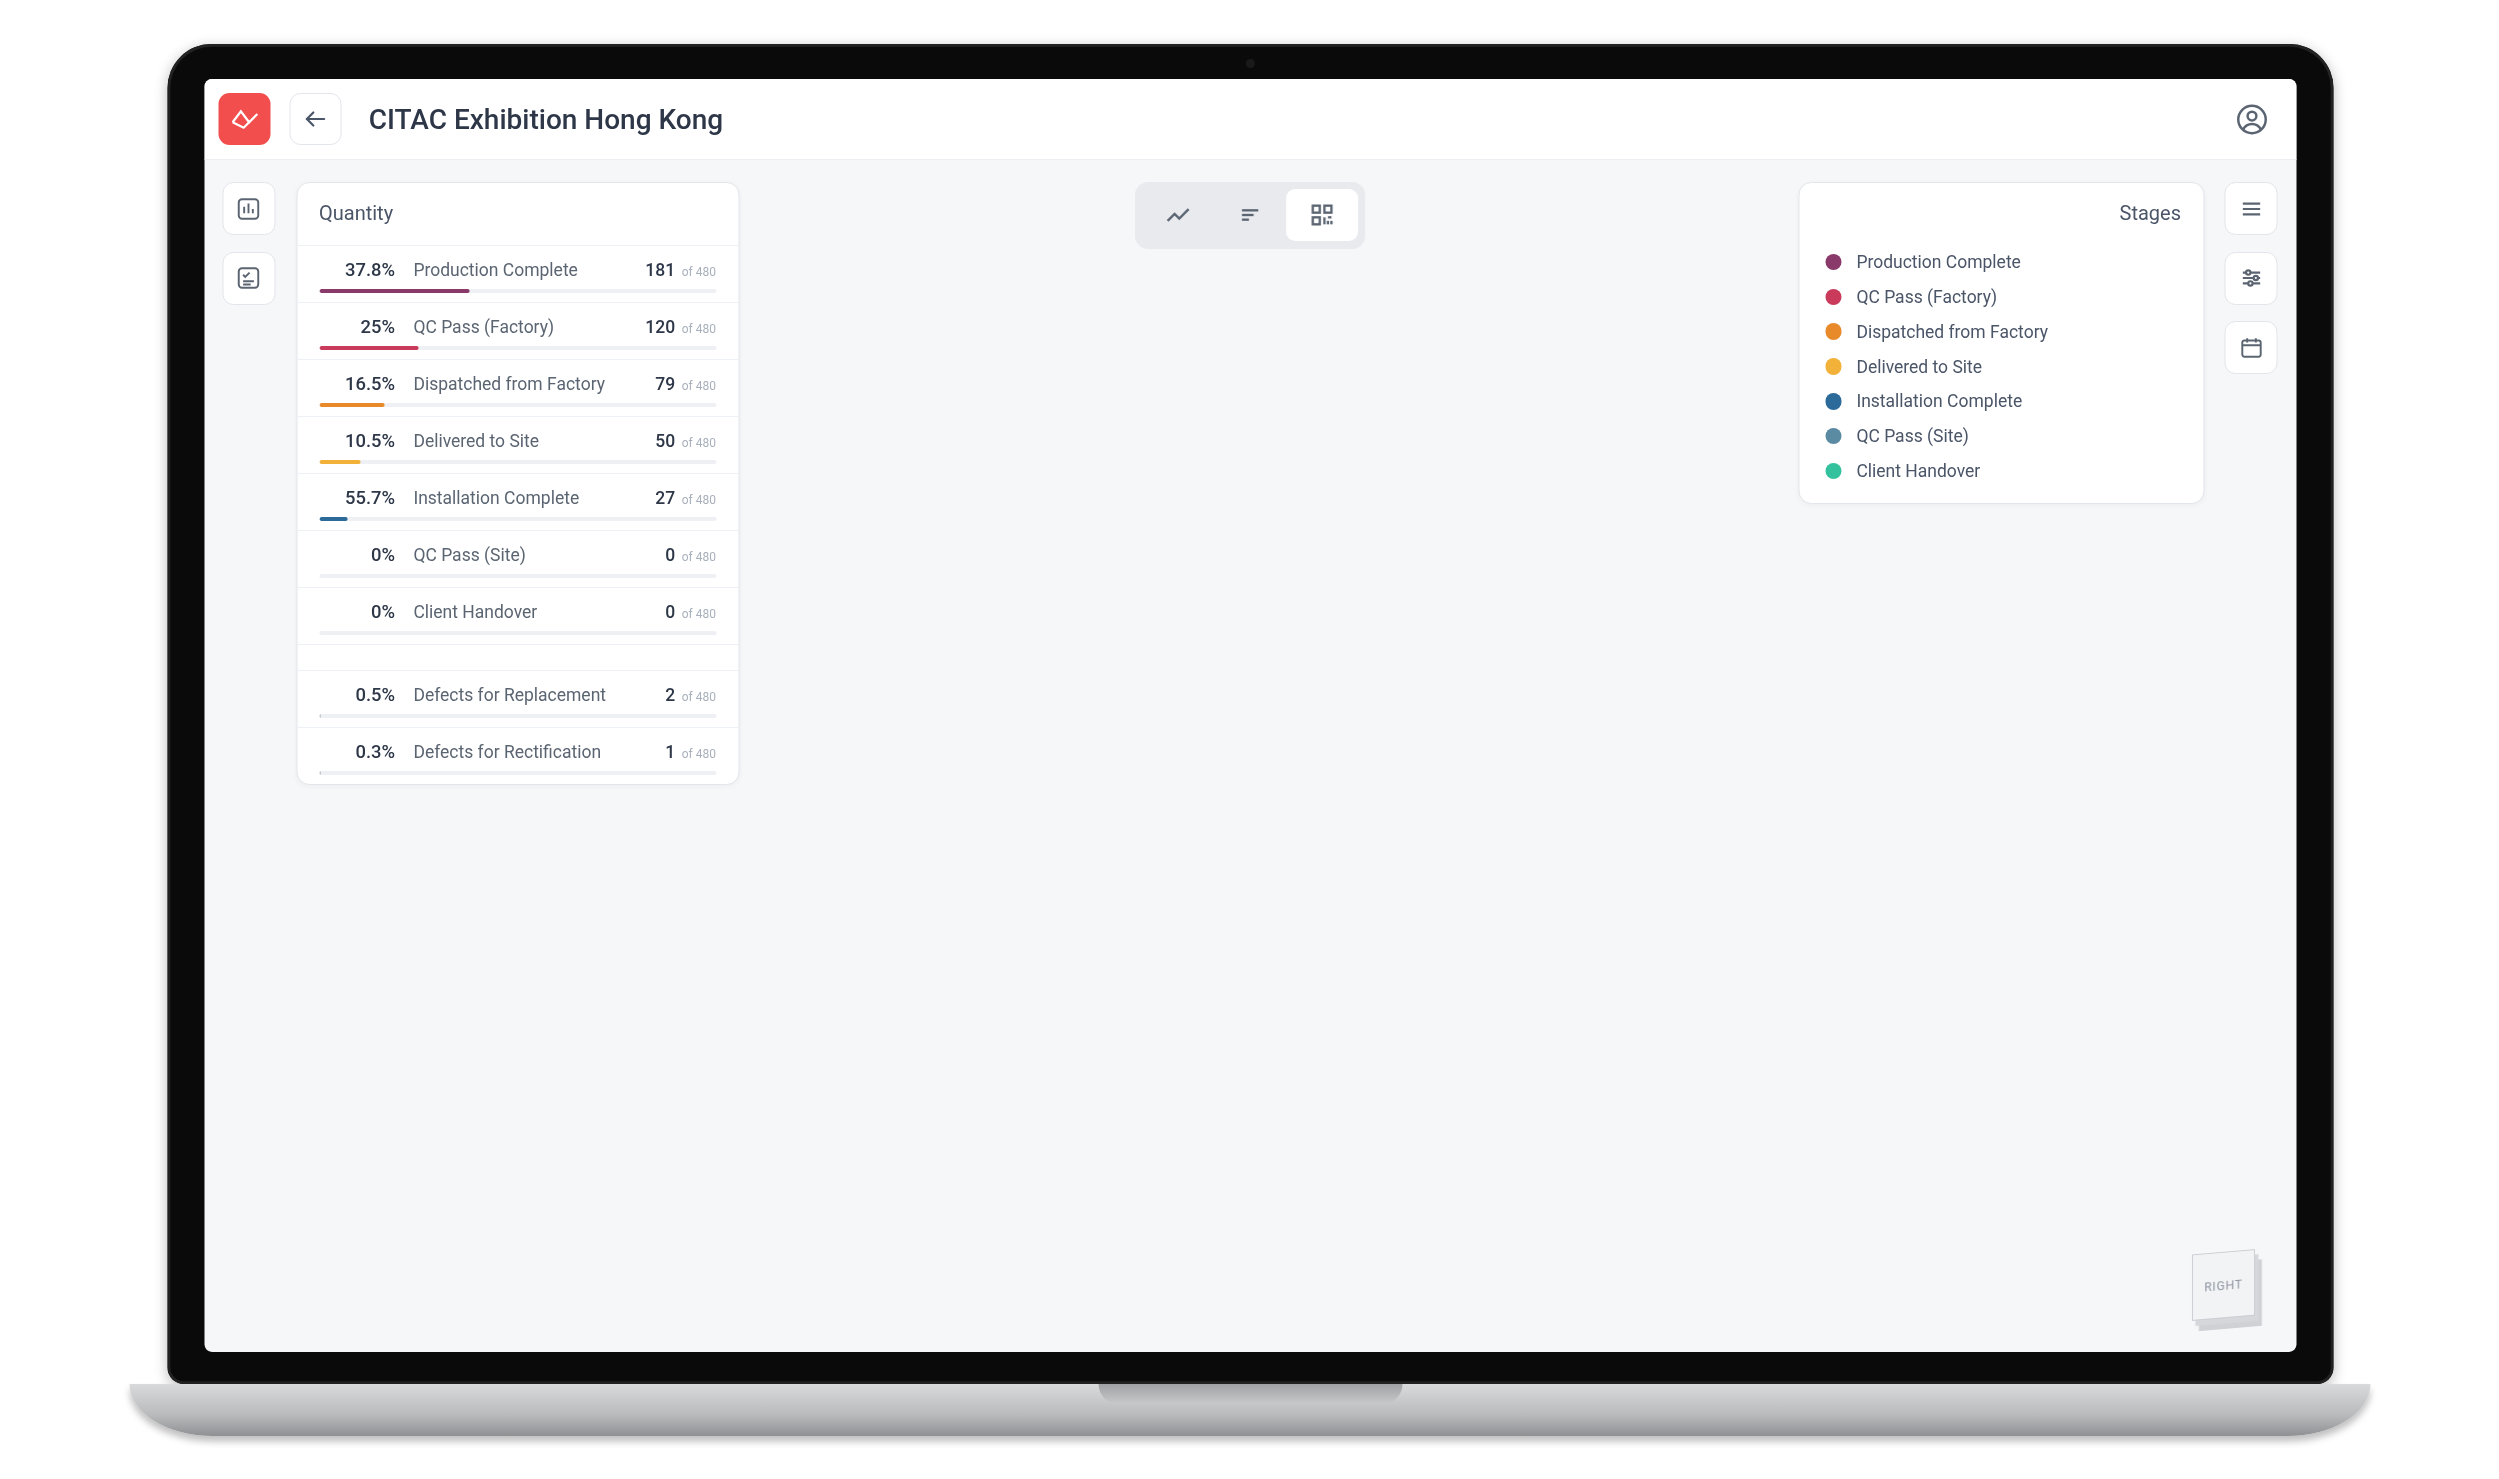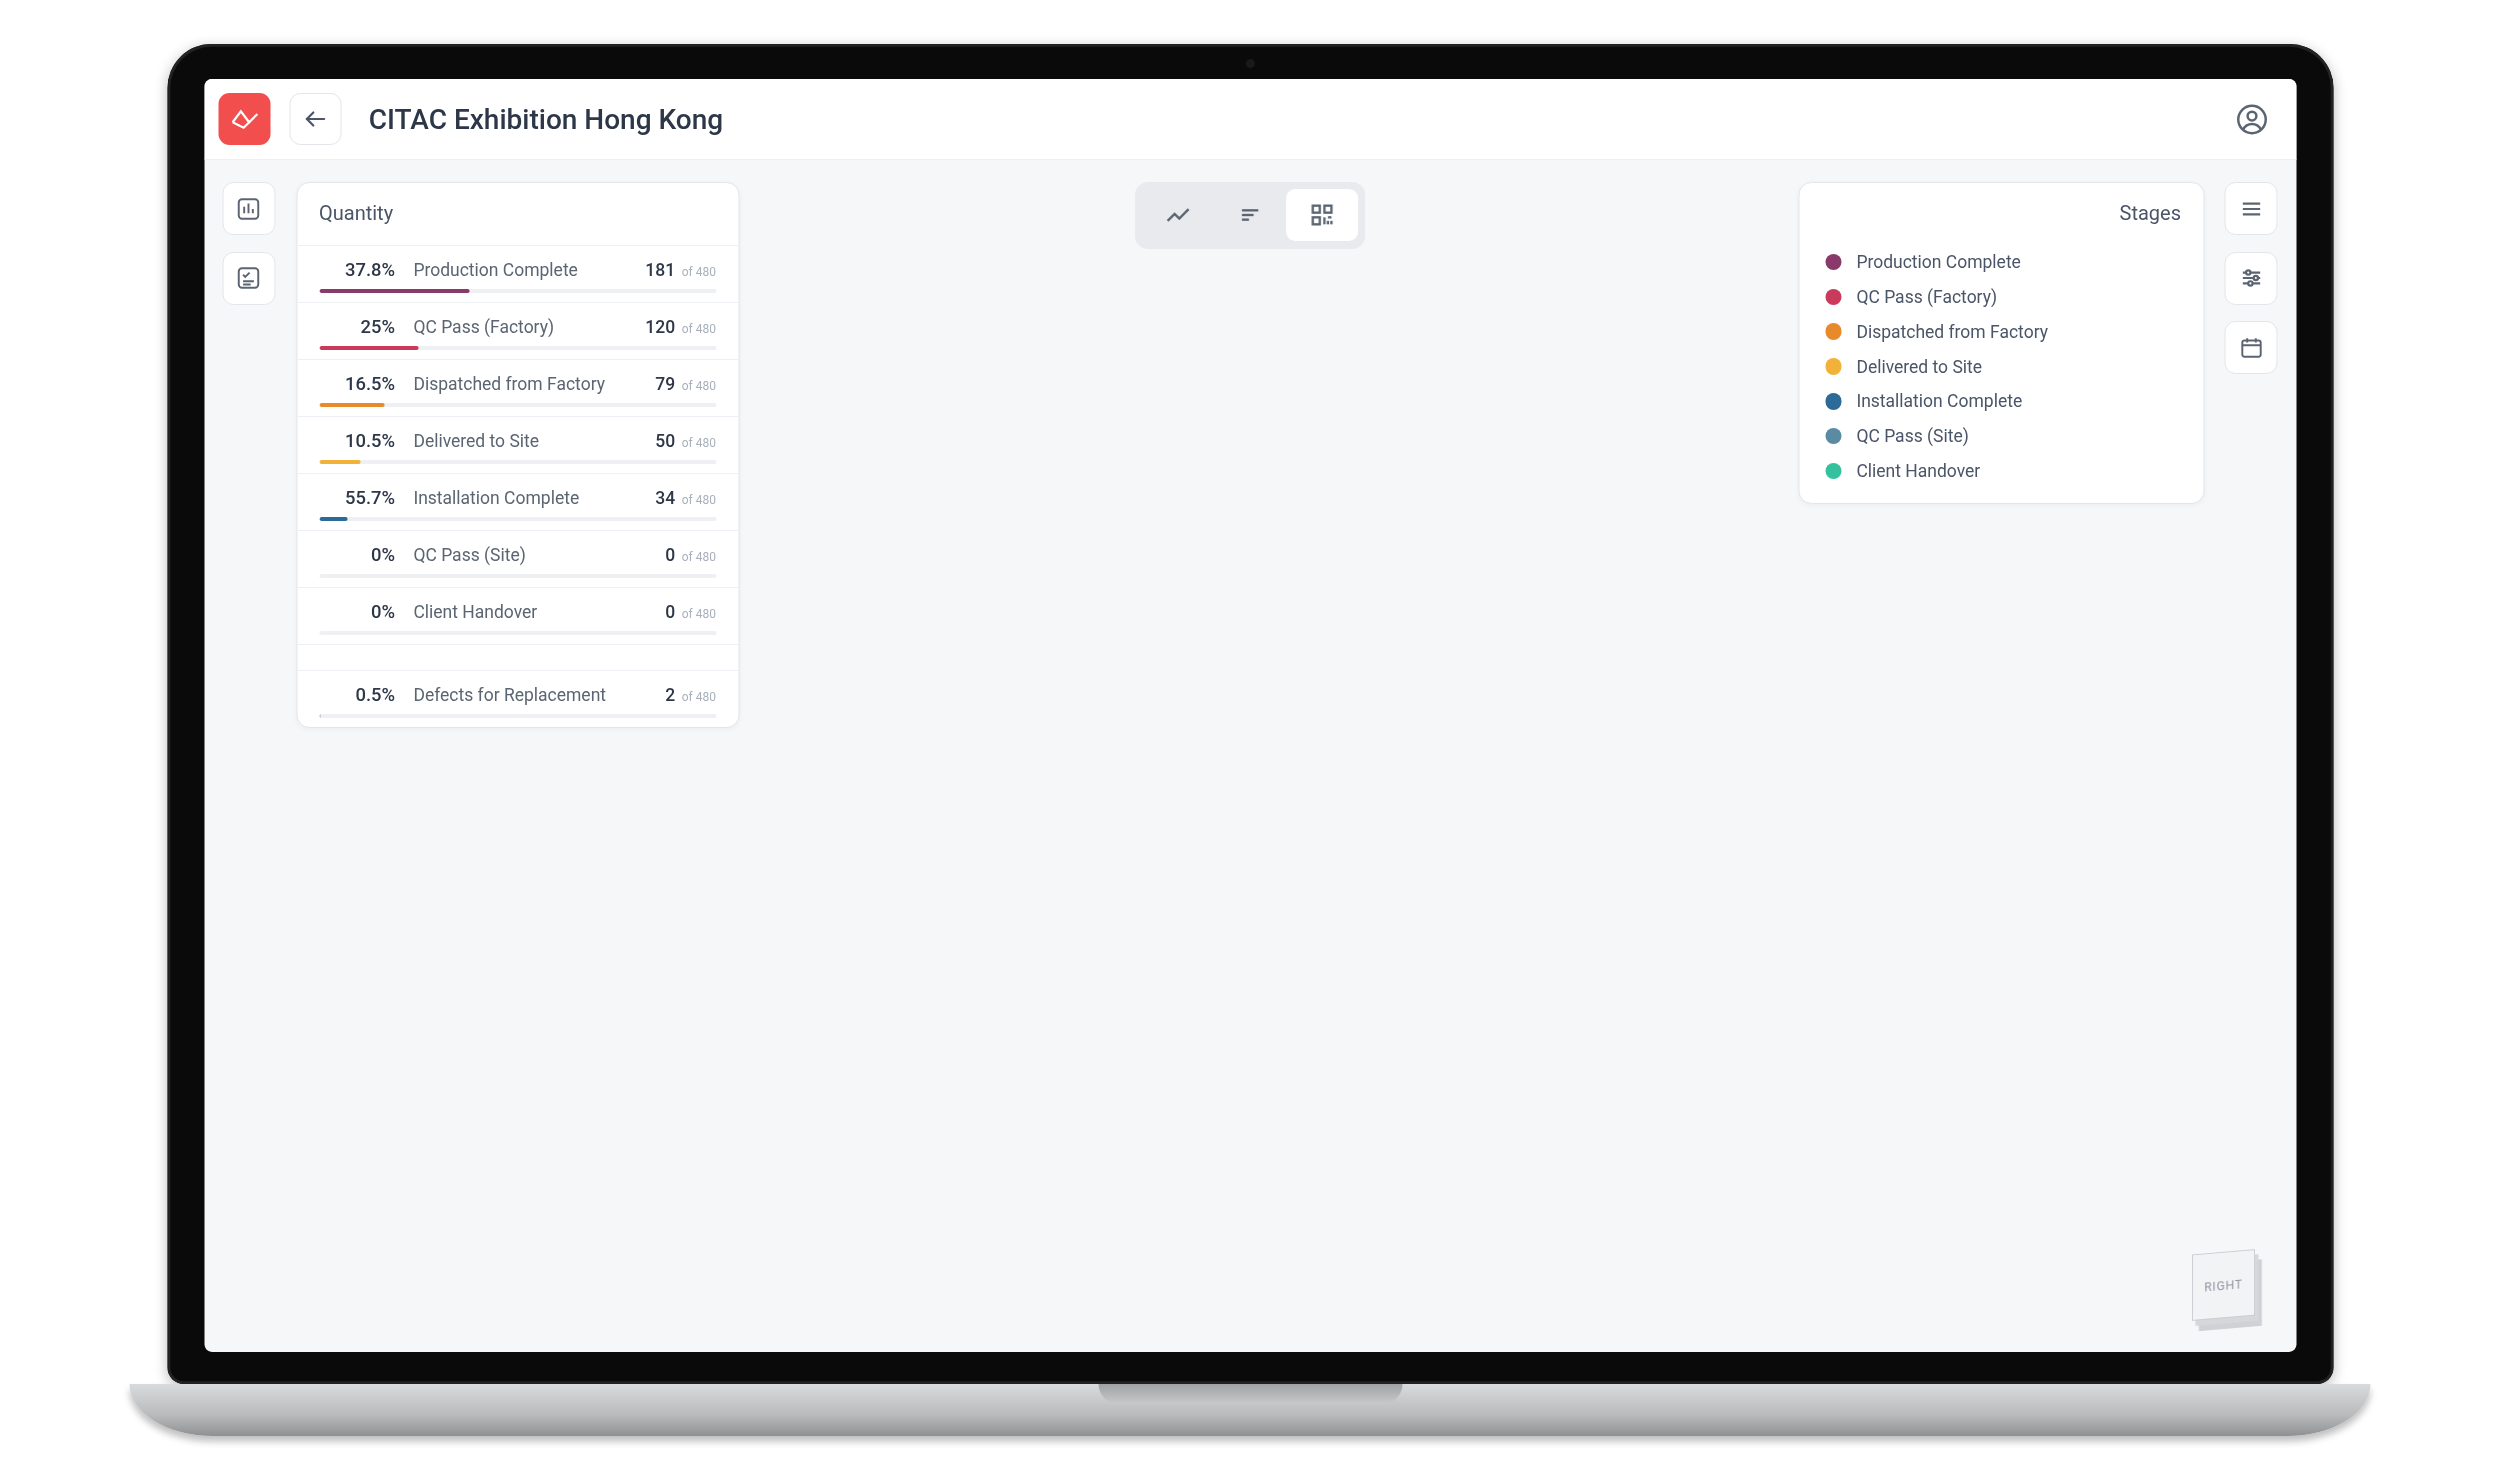--- a/index.html
+++ b/index.html
@@ -547,21 +547,21 @@
                   <span><span class="metric-count">50</span><span class="metric-total"> of 480</span></span>
                 </div>
                 <div class="metric-bar">
                   <div class="metric-bar-fill" style="width:10.5%;background:#f2b23a"></div>
                 </div>
               </div>
               <div class="metric-row">
                 <div class="metric-top">
                   <span class="metric-pct">55.7%</span>
                   <span class="metric-label">Installation Complete</span>
-                  <span><span class="metric-count">34</span><span class="metric-total"> of 480</span></span>
+                  <span><span class="metric-count">27</span><span class="metric-total"> of 480</span></span>
                 </div>
                 <div class="metric-bar">
                   <div class="metric-bar-fill" style="width:7.1%;background:#2c6a99"></div>
                 </div>
               </div>
               <div class="metric-row">
                 <div class="metric-top">
                   <span class="metric-pct">0%</span>
                   <span class="metric-label">QC Pass (Site)</span>
                   <span><span class="metric-count">0</span><span class="metric-total"> of 480</span></span>
@@ -584,20 +584,30 @@
           <div class="metric-gap"></div>
           <div id="defects-container">
               <div class="metric-row">
                 <div class="metric-top">
                   <span class="metric-pct">0.5%</span>
                   <span class="metric-label">Defects for Replacement</span>
                   <span><span class="metric-count">2</span><span class="metric-total"> of 480</span></span>
                 </div>
                 <div class="metric-bar">
                   <div class="metric-bar-fill" style="width:0.5%;background:#9aa2af"></div>
+                </div>
+              </div>
+              <div class="metric-row">
+                <div class="metric-top">
+                  <span class="metric-pct">0.3%</span>
+                  <span class="metric-label">Defects for Rectification</span>
+                  <span><span class="metric-count">1</span><span class="metric-total"> of 480</span></span>
+                </div>
+                <div class="metric-bar">
+                  <div class="metric-bar-fill" style="width:0.3%;background:#9aa2af"></div>
                 </div>
               </div>
             </div>
         </div>
 
         <div class="panel-right">
           <div class="panel-header">Stages</div>
           <div id="stages-container">
               <div class="stage-row">
                 <span class="stage-swatch" style="background:#8a3a6a"></span>

